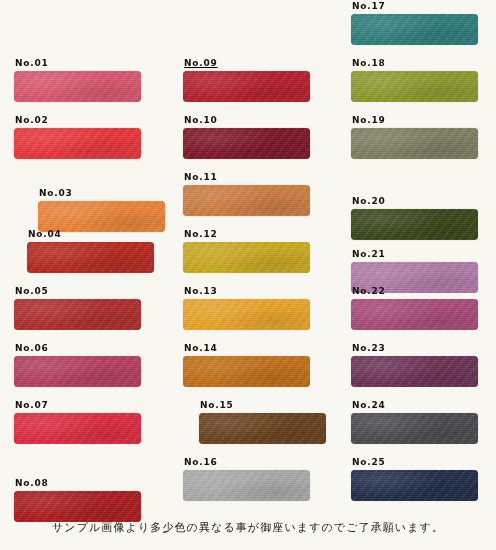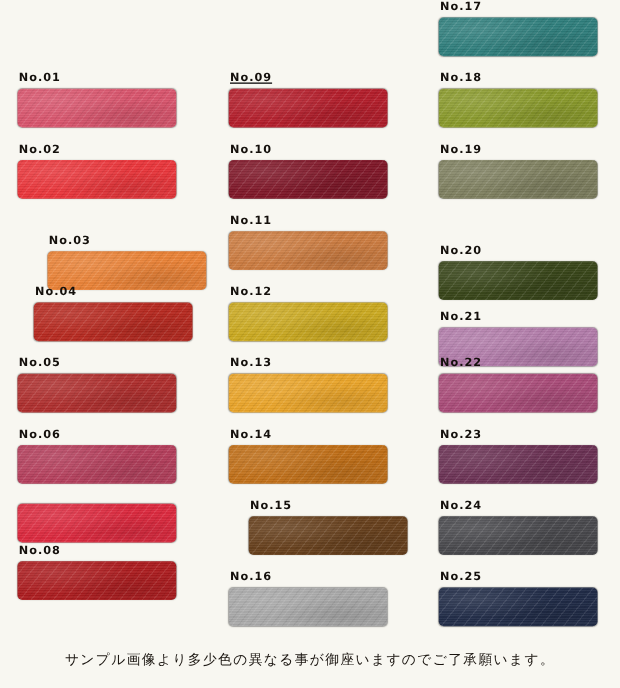--- a/index.html
+++ b/index.html
@@ -150,27 +150,28 @@
       </div>
       <div class="swatch-cell" style="top: 343px;">
         <div class="swatch-label">No.06</div>
         <div class="swatch-chip" style="background: rgb(180, 63, 92);">
           <div class="weave-a"></div>
           <div class="weave-b"></div>
           <div class="weave-c"></div>
         </div>
       </div>
       <div class="swatch-cell" style="top: 400px;">
+        <div class="swatch-label">No.07</div>
         <div class="swatch-chip" style="background: rgb(220, 42, 63);">
           <div class="weave-a"></div>
           <div class="weave-b"></div>
           <div class="weave-c"></div>
         </div>
       </div>
-      <div class="swatch-cell" style="top: 436px;">
+      <div class="swatch-cell" style="top: 478px;">
         <div class="swatch-label">No.08</div>
         <div class="swatch-chip" style="background: rgb(171, 28, 31);">
           <div class="weave-a"></div>
           <div class="weave-b"></div>
           <div class="weave-c"></div>
         </div>
       </div>
     </div>
   <div class="column" id="col-2">
       <div class="swatch-cell" style="top: 58px; text-decoration: underline;">

